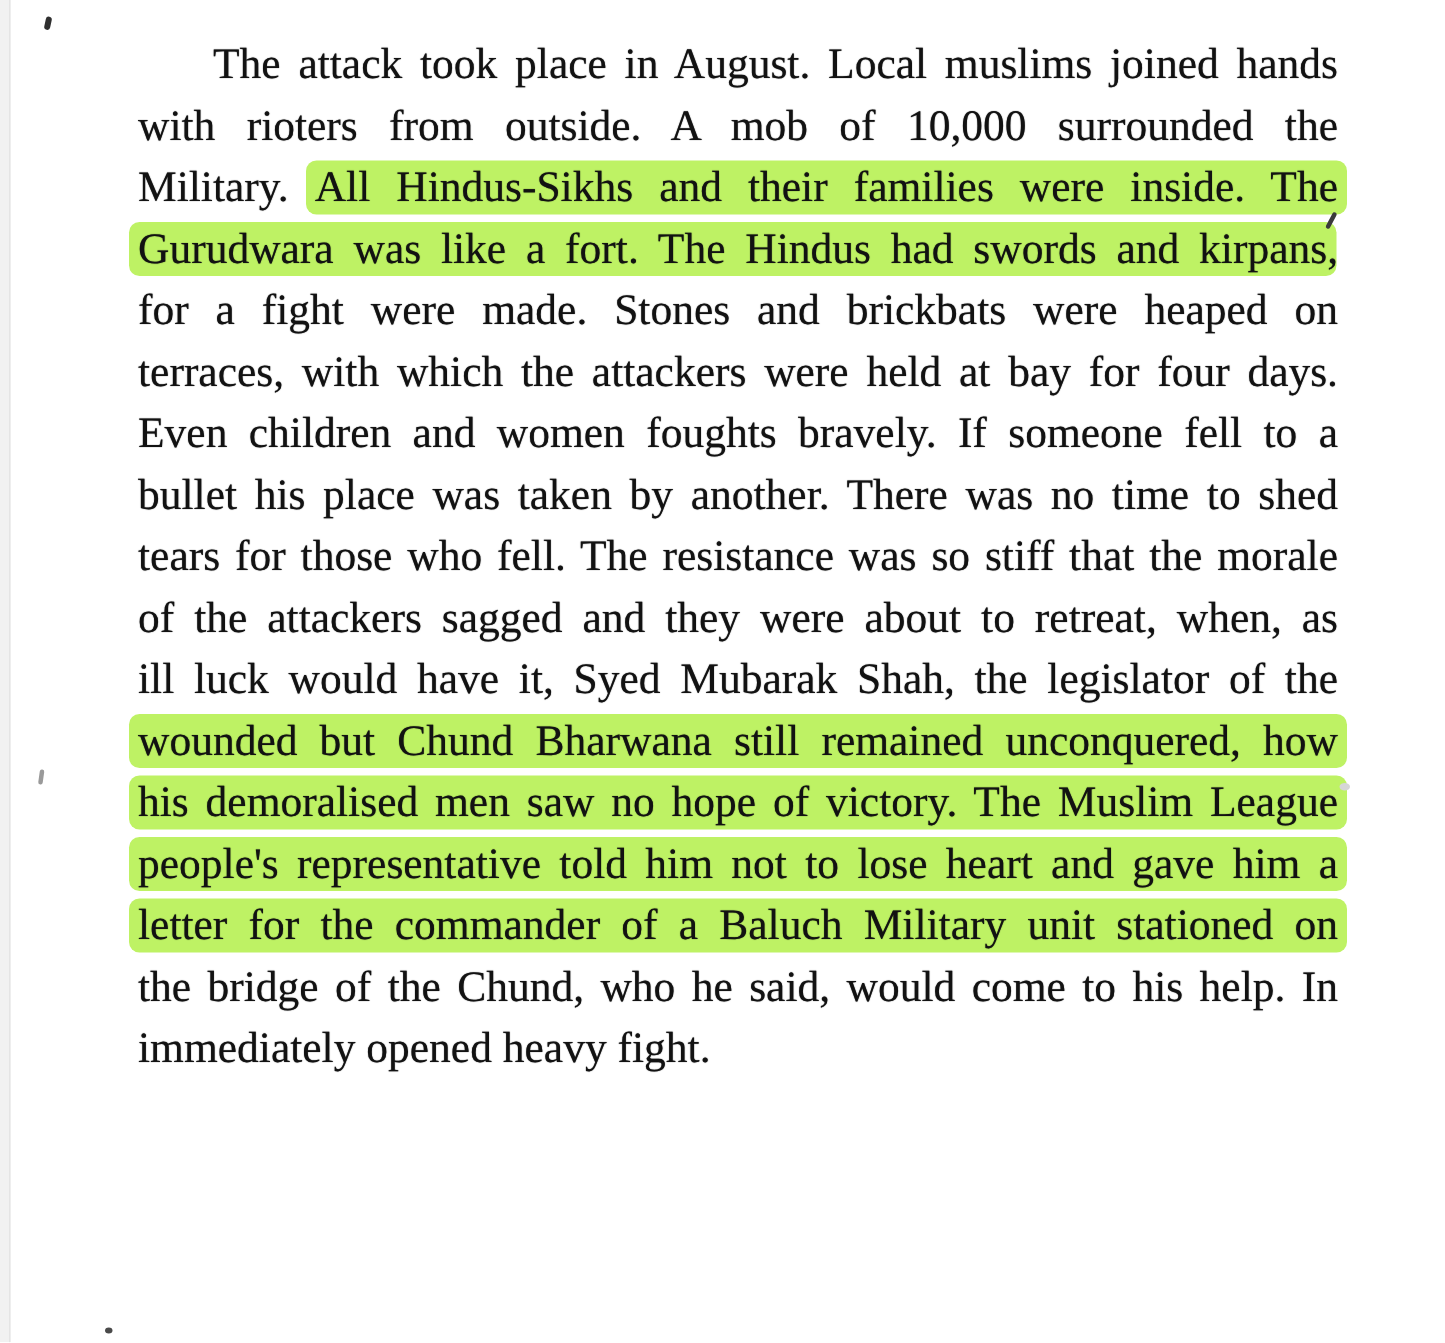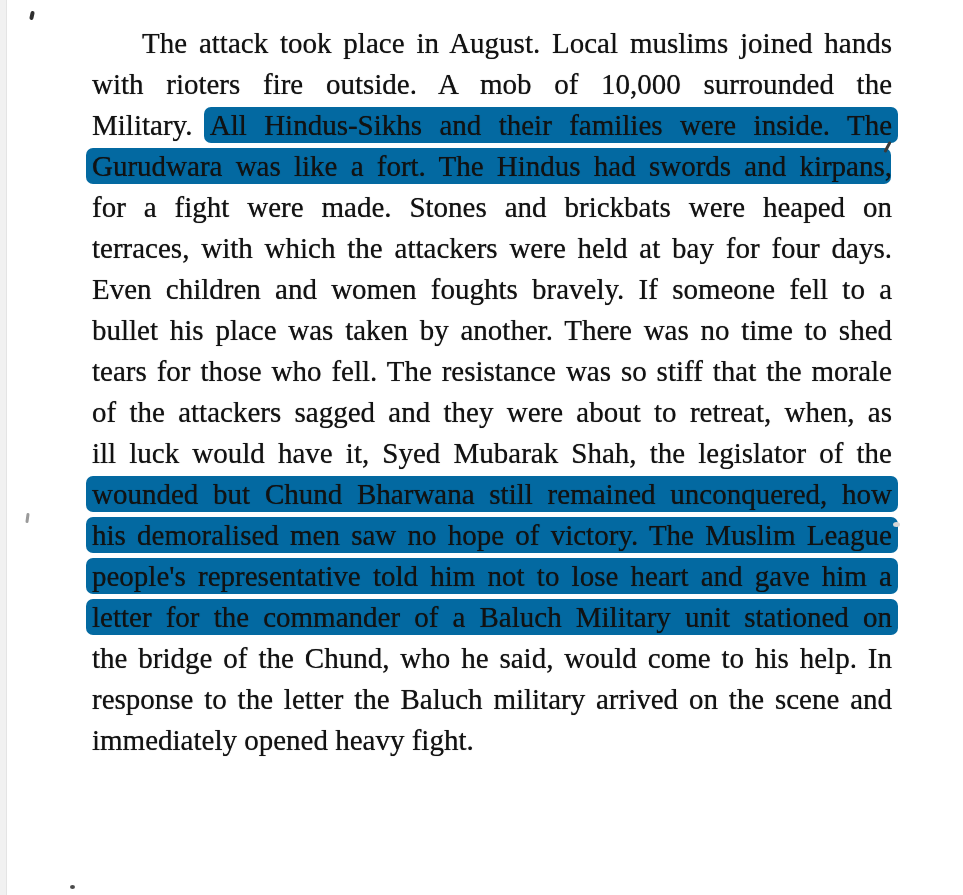--- a/index.html
+++ b/index.html
@@ -30,21 +30,21 @@
   }
   .line {
     height: 41px;
     text-align: justify;
     text-align-last: justify;
     overflow: visible;
   }
   .line.indent { text-indent: 50px; }
   .line.last { text-align-last: left; }
   .hl {
-    background: #0369a1;
+    background: #bef264;
     border-radius: 7px;
     padding: 2px 6px;
     margin: 13px -6px;
     -webkit-box-decoration-break: clone;
     box-decoration-break: clone;
   }
   .speck { position: absolute; }
   .speck-top-left {
     left: 30px; top: 11px; width: 4px; height: 9px;
     background: #2f2f2f; border-radius: 2px; transform: rotate(12deg);
@@ -66,36 +66,35 @@
     background: #4a4a4a; border-radius: 50%;
   }
 </style>
 </head>
 <body>
 
 <div class="page">
   <div class="scan-edge"></div>
   <div class="para" id="para">
       <div class="line indent"><span class="seg">The attack took place in August. Local muslims joined hands</span></div>
-      <div class="line"><span class="seg">with rioters fire outside. A mob of 10,000 surrounded the</span></div>
+      <div class="line"><span class="seg">with rioters from outside. A mob of 10,000 surrounded the</span></div>
       <div class="line"><span class="seg">Military. </span><span class="hl">All Hindus-Sikhs and their families were inside. The</span></div>
       <div class="line"><span class="hl">Gurudwara was like a fort. The Hindus had swords and kirpans</span><span class="seg">,</span></div>
       <div class="line"><span class="seg">for a fight were made. Stones and brickbats were heaped on</span></div>
       <div class="line"><span class="seg">terraces, with which the attackers were held at bay for four days.</span></div>
       <div class="line"><span class="seg">Even children and women foughts bravely. If someone fell to a</span></div>
       <div class="line"><span class="seg">bullet his place was taken by another. There was no time to shed</span></div>
       <div class="line"><span class="seg">tears for those who fell. The resistance was so stiff that the morale</span></div>
       <div class="line"><span class="seg">of the attackers sagged and they were about to retreat, when, as</span></div>
       <div class="line"><span class="seg">ill luck would have it, Syed Mubarak Shah, the legislator of the</span></div>
       <div class="line"><span class="hl">wounded but Chund Bharwana still remained unconquered, how</span></div>
       <div class="line"><span class="hl">his demoralised men saw no hope of victory. The Muslim League</span></div>
       <div class="line"><span class="hl">people's representative told him not to lose heart and gave him a</span></div>
       <div class="line"><span class="hl">letter for the commander of a Baluch Military unit stationed on</span></div>
       <div class="line"><span class="seg">the bridge of the Chund, who he said, would come to his help. In</span></div>
-      <div class="line"><span class="seg">response to the letter the Baluch military arrived on the scene and</span></div>
       <div class="line last"><span class="seg">immediately opened heavy fight.</span></div>
     </div>
   <div class="speck speck-top-left"></div>
   <div class="speck speck-comma-tick"></div>
   <div class="speck speck-left-faint"></div>
   <div class="speck speck-right-smudge"></div>
   <div class="speck speck-bottom-left"></div>
 </div>
 
 </body></html>

